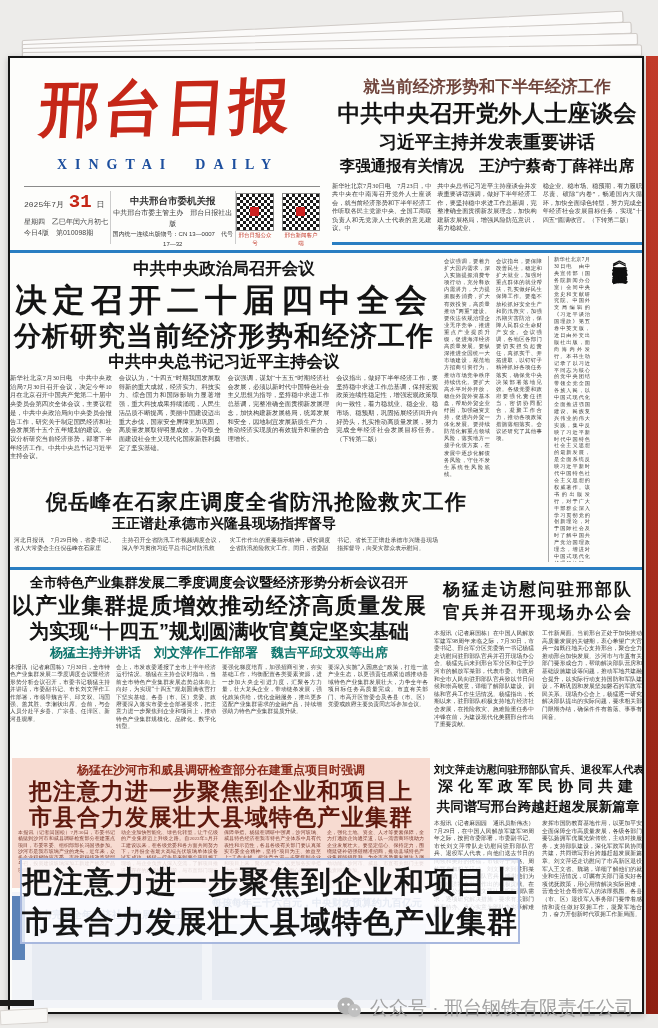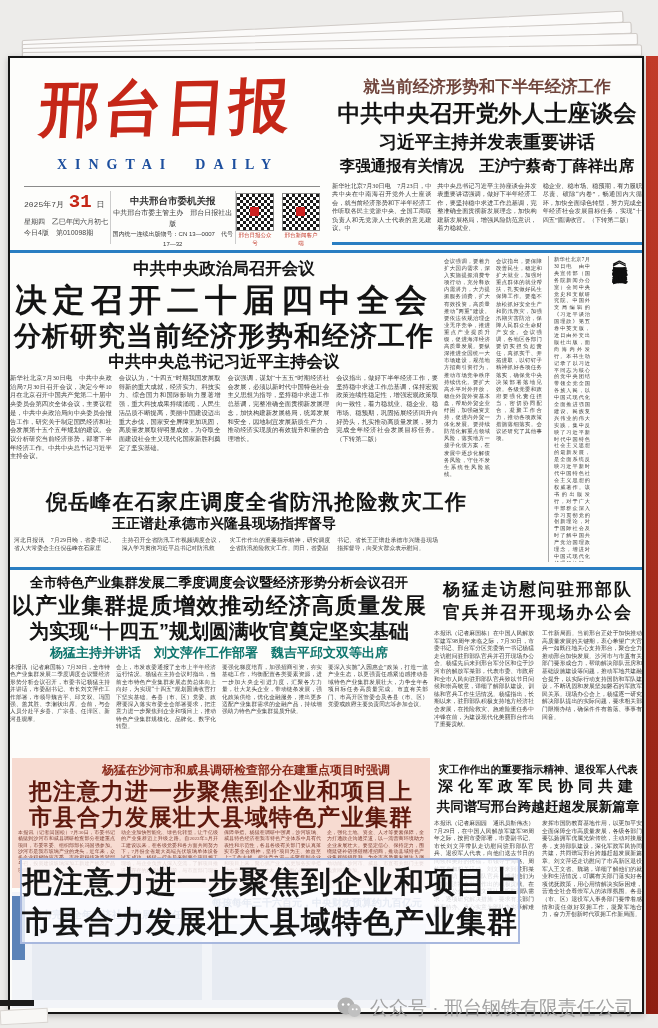--- a/index.html
+++ b/index.html
@@ -130,32 +130,32 @@
     </div>
 
     <div class="abs center hd" style="left:424px;top:520px;width:208px;font-size:17px;letter-spacing:2px;white-space:nowrap;">杨猛走访慰问驻邢部队</div>
     <div class="abs center hd" style="left:424px;top:543px;width:208px;font-size:17px;letter-spacing:2px;white-space:nowrap;">官兵并召开现场办公会</div>
     <div class="cols" style="left:424px;top:572px;width:208px;height:124px;gap:8px;font-size:5.8px;line-height:7.6px;">
       <div>本报讯（记者麻国栋）在中国人民解放军建军98周年来临之际，7月30日，市委书记、邢台军分区党委第一书记杨猛走访慰问驻邢部队官兵并召开现场办公会。杨猛先后来到邢台军分区和位于沙河市的解放军某部，代表市委、市政府和全市人民向驻邢部队官兵致以节日问候和崇高敬意，详细了解部队建设、训练和官兵工作生活情况。杨猛指出，长期以来，驻邢部队积极支持地方经济社会发展，在抢险救灾、急难险重任务中冲锋在前，为建设现代化美丽邢台作出了重要贡献。</div>
       <div>工作新局面。当前邢台正处于加快推动高质量发展的关键期，衷心希望广大官兵一如既往地关心支持邢台，聚合全力推动邢台加快发展。沙河市与市直有关部门要形成合力，帮助解决部队营房和基础设施建设等问题，推动军地共建融合提升，以实际行动支持国防和军队建设，不断巩固和发展坚如磐石的军政军民关系。现场办公会上，杨猛逐一研究解决部队提出的实际问题，要求相关部门限期办结，确保件件有着落、事事有回音。</div>
     </div>
 
     <div class="abs" style="left:2px;top:700px;width:418px;height:130px;background:#f7dbd1;">
-      <div class="center serif" style="position:absolute;left:0;top:4px;width:418px;font-size:12px;font-weight:900;color:#8a2a1a;white-space:nowrap;padding-left:25px;">杨猛在沙河市和威县调研检查部分在建重点项目时强调</div>
+      <div class="center serif" style="position:absolute;left:0;top:4px;width:418px;font-size:12px;font-weight:900;color:#8a2a1a;white-space:nowrap;">杨猛在沙河市和威县调研检查部分在建重点项目时强调</div>
       <div class="center hd" style="position:absolute;left:0;top:18px;width:418px;font-size:23px;letter-spacing:1px;color:#5e190e;white-space:nowrap;">把注意力进一步聚焦到企业和项目上</div>
       <div class="center hd" style="position:absolute;left:0;top:44px;width:418px;font-size:23px;letter-spacing:1px;color:#5e190e;white-space:nowrap;">市县合力发展壮大县域特色产业集群</div>
       <div class="cols" style="left:6px;top:72px;width:406px;height:54px;gap:6px;font-size:5px;line-height:6.3px;">
         <div style="color:#7c4034;">本报讯（记者闫国松）7月30日，市委书记杨猛到沙河市和威县调研检查部分在建重点项目，市委常委、组织部部长冯国强参加。沙河市是我市玻璃产业的龙头，近年来，众多企业积极响应市委、市政府科技改造转型号召，投资建设玻璃深加工新建产线及产品项目。</div>
         <div style="color:#7c4034;">动企业加快智能化、绿色化转型，让千亿级的产业集群迈上升级之路。自2023年5月开工建设以来，在各级党委和各方面共同努力下，7月份全省最大高端光伏玻璃单体设备试车成功。杨猛一行先后来到两个项目施工现场，与企业负责人深入交流，了解项目推进中存在的难点堵点问题，与市直部门现场研究支持</div>
         <div style="color:#7c4034;">保障举措。杨猛在调研中强调，沙河玻璃、威县特色经济在我市特色产业体系中具有代表性和示范性，各县各级有关部门要认真落实市委全会精神，坚持“项目为王、效益至上”工作主线，把注意力进一步聚焦到企业和项目上来，聚心抓产业，以更加务实举措助力产业集群发展壮大，更加用心用情服务</div>
         <div style="color:#7c4034;">企，强化土地、资金、人才等要素保障，全力打通政企沟通渠道，以一流营商环境助力企业发展壮大。要坚定信心、保持定力，围绕延链补链强链精准招商，推动县域特色产业集群能级跃升，为全市高质量发展注入强劲动能。沙河市、威县、市直有关部门主要负责同志参加。</div>
       </div>
     </div>
 
-    <div class="abs center serif" style="left:424px;top:705px;width:208px;font-size:10.5px;font-weight:900;color:#111;white-space:nowrap;">灾工作作出的重要指示精神、退役军人代表</div>
+    <div class="abs center serif" style="left:424px;top:705px;width:208px;font-size:10.5px;font-weight:900;color:#111;white-space:nowrap;">刘文萍走访慰问驻邢部队官兵、退役军人代表</div>
     <div class="abs center hd" style="left:424px;top:719px;width:208px;font-size:15px;letter-spacing:5px;white-space:nowrap;">深化军政军民协同共建</div>
     <div class="abs center hd" style="left:424px;top:740px;width:208px;font-size:13.5px;white-space:nowrap;">共同谱写邢台跨越赶超发展新篇章</div>
     <div class="cols" style="left:424px;top:762px;width:208px;height:186px;gap:8px;font-size:5.8px;line-height:7.6px;">
       <div>本报讯（记者麻园园　通讯员靳伟杰）7月29日，在中国人民解放军建军98周年之际，按照市委部署，市委副书记、市长刘文萍带队走访慰问驻邢部队官兵、退役军人代表，向他们送去节日的问候和美好的祝福，市领导于海略、周荣颖参加相关活动。刘文萍来到驻邢某部队走访，慰问部队官兵，感谢他们为驻地经济社会发展作出的积极贡献。在现场办公会上，刘文萍认真听取部队需求，逐项研究解决措施，要求有关部门特事特办、真心实意为部队办实事解难题。</div>
       <div>发挥市国防教育基地作用，以更加平安全面保障全市高质量发展，各级各部门要弘扬拥军优属光荣传统，主动对接服务，支持部队建设，深化军政军民协同共建，共同谱写邢台跨越赶超发展新篇章。刘文萍还走访慰问了市高新区退役军人王文省、魏璐，详细了解他们的就业和生活情况，叮嘱有关部门落实好各项优抚政策，用心用情解决实际困难，营造全社会尊崇军人的浓厚氛围。各县（市、区）退役军人事务部门要带着感情和责任做好双拥工作，凝聚军地合力，奋力开创新时代双拥工作新局面。</div>
     </div>
 
     <div class="abs" style="left:2px;top:834px;width:418px;height:116px;background:#f2f4f8;">
       <div style="position:absolute;left:0;top:4px;width:13px;height:64px;background:#5b83b8;"></div>
       <div style="position:absolute;left:20px;top:32px;width:170px;height:76px;background:#e7ebf2;"></div>

